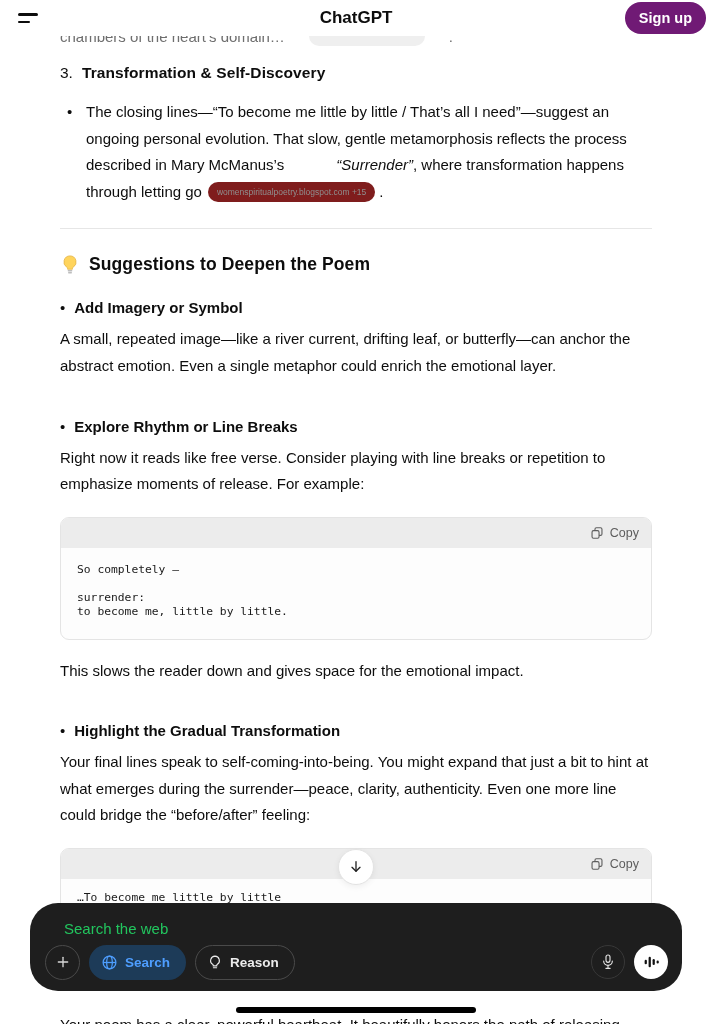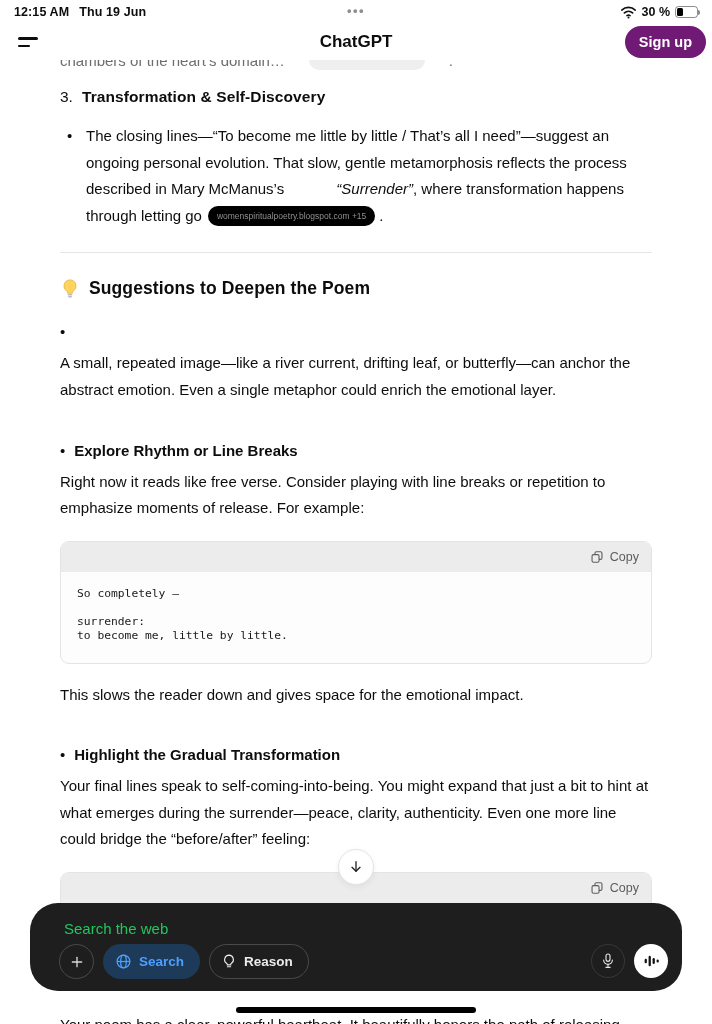--- a/index.html
+++ b/index.html
@@ -34,21 +34,21 @@
   .clipped-top-inner { position:absolute; top:-10px; left:0; display:flex; align-items:center; gap:24px; white-space:nowrap; color:#6e6e6e; font-size:15px; }
   .clipped-pill { display:inline-block; width:116px; height:20px; background:#efefef; border-radius:10px; }
 
   .h3-row { margin-top:15px; font-size:15.5px; line-height:21px; display:flex; gap:9px; }
   .h3-num { font-weight:400; }
   .h3-title { font-weight:700; letter-spacing:.1px; }
 
   .li-row { margin-top:16px; position:relative; padding-left:26px; font-size:15px; line-height:26.6px; }
   .li-dot { position:absolute; left:7px; top:0; }
   .italic { font-style:italic;margin-left:48px; }
-  .citation-pill { display:inline-block; background:#000000; color:#8f8f8f; font-size:8.5px; line-height:10px; padding:5px 9px; border-radius:10px; vertical-align:2px; margin:0 4px 0 6px; white-space:nowrap; cursor:pointer; }
+  .citation-pill { display:inline-block; background:#7f1d1d; color:#8f8f8f; font-size:8.5px; line-height:10px; padding:5px 9px; border-radius:10px; vertical-align:2px; margin:0 4px 0 6px; white-space:nowrap; cursor:pointer; }
 
   .divider { height:1px; background:#e6e6e6; margin-top:23px; }
 
   .h2-row { margin-top:25px; display:flex; align-items:center; gap:9px; font-size:17.5px; font-weight:700; letter-spacing:.1px; }
 
   .sub-title { margin-top:22px; font-size:15px; line-height:22px; display:flex; gap:9px; }
   .sub-title .marker { font-weight:400; }
   .sub-title .t { font-weight:700; }
   .para { margin-top:7px; font-size:15px; line-height:26.6px; }
   .sub-title.big-gap { margin-top:36px; }
@@ -62,59 +62,37 @@
 
   
   .scroll-down-btn { position:absolute; left:338px; top:849px; width:36px; height:36px; border-radius:50%; background:#fff; border:1px solid #e3e3e3; box-shadow:0 2px 6px rgba(0,0,0,.06); display:flex; align-items:center; justify-content:center; cursor:pointer; z-index:6; }
 
   
   .clipped-bottom { position:absolute; left:60px; right:30px; top:1015px; height:9px; overflow:hidden; font-size:15px; line-height:19px; color:#0d0d0d; white-space:nowrap; }
 
   
   .composer { position:absolute; left:30px; top:903px; width:652px; height:88px; background:#1e1e1e; border-radius:28px; z-index:7; }
   .composer-input { position:absolute; top:17px; left:34px; right:34px; color:#22c55e; font-size:15px; cursor:text; }
-  .composer-row { position:absolute; left:29px; right:14px; bottom:11px; height:36px; display:flex; align-items:flex-start; gap:9px; }
+  .composer-row { position:absolute; left:15px; right:14px; bottom:11px; height:36px; display:flex; align-items:center; gap:9px; }
   .round-btn { width:35px; height:35px; border-radius:50%; border:1px solid #4a4a4a; background:transparent; display:flex; align-items:center; justify-content:center; cursor:pointer; flex:0 0 auto; }
   .pill-btn { height:35px; border-radius:18px; display:flex; align-items:center; gap:7px; font-size:13.5px; font-weight:700; cursor:pointer; border:none; font-family:inherit; }
   .pill-search { background:#1d3b58; color:#4e9eff; padding:0 16px 0 12px; }
   .pill-reason { background:transparent; border:1px solid #4a4a4a; color:#ececec; padding:0 15px 0 11px; }
   .mic-btn { margin-left:auto; width:34px; height:34px; border-radius:50%; background:transparent; border:1px solid #383838; display:flex; align-items:center; justify-content:center; cursor:pointer; flex:0 0 auto; }
   .voice-btn { width:34px; height:34px; border-radius:50%; background:#fff; border:none; display:flex; align-items:center; justify-content:center; cursor:pointer; flex:0 0 auto; }
 
   .home-indicator { position:absolute; left:236px; top:1007px; width:240px; height:5.5px; background:#000; border-radius:3px; z-index:8; }
 
   svg { display:block; }
 </style>
 </head>
 <body>
 
 <div class="screen">
 
-  <div class="status-bar">
-    <div class="sb-left">
-      <span>12:15 AM</span>
-      <span>Thu 19 Jun</span>
-    </div>
-    <div class="sb-center">•••</div>
-    <div class="sb-right">
-      <span>
-        <svg width="17" height="13" viewBox="0 0 24 18" fill="none" stroke="#111" stroke-width="2.4" stroke-linecap="round">
-          <path d="M2.5 5.5a14 14 0 0 1 19 0"></path>
-          <path d="M6.2 9.6a9 9 0 0 1 11.6 0"></path>
-          <path d="M9.8 13.4a4.4 4.4 0 0 1 4.4 0"></path>
-          <circle cx="12" cy="16" r="1.4" fill="#111" stroke="none"></circle>
-        </svg>
-      </span>
-      <span>30 %</span>
-      <span class="battery">
-        <span class="battery-fill"></span>
-          <span class="battery-nub"></span>
-      </span>
-    </div>
-  </div>
 
   <div class="nav-header">
     <div class="menu-btn">
       <div class="bar1"></div>
         <div class="bar2"></div>
     </div>
     <div class="nav-title">ChatGPT</div>
     <button class="signup-btn">Sign up</button>
   </div>
 
@@ -146,20 +124,21 @@
           <path d="M12 2.2a7.3 7.3 0 0 1 4 13.4c-.7.5-1.1 1.2-1.1 2v.6H9.1v-.6c0-.8-.4-1.5-1.1-2A7.3 7.3 0 0 1 12 2.2z" fill="#ffd45c" stroke="#e4b64b" stroke-width="1"></path>
           <rect x="9.2" y="19.2" width="5.6" height="1.7" rx="0.8" fill="#bdbdbd"></rect>
           <rect x="9.6" y="21.6" width="4.8" height="1.7" rx="0.8" fill="#bdbdbd"></rect>
         </svg>
       </span>
       <span>Suggestions to Deepen the Poem</span>
     </div>
 
     <div class="sub-title">
       <span class="marker">•</span>
+      <span class="t">Add Imagery or Symbol</span>
     </div>
     <div class="para">A small, repeated image—like a river current, drifting leaf, or butterfly—can anchor the abstract emotion. Even a single metaphor could enrich the emotional layer.</div>
 
     <div class="sub-title big-gap">
       <span class="marker">•</span>
       <span class="t">Explore Rhythm or Line Breaks</span>
     </div>
     <div class="para">Right now it reads like free verse. Consider playing with line breaks or repetition to emphasize moments of release. For example:</div>
 
     <div class="codeblock">

